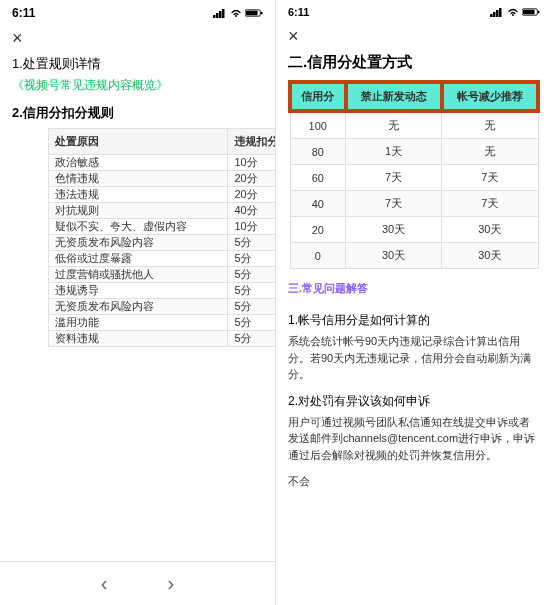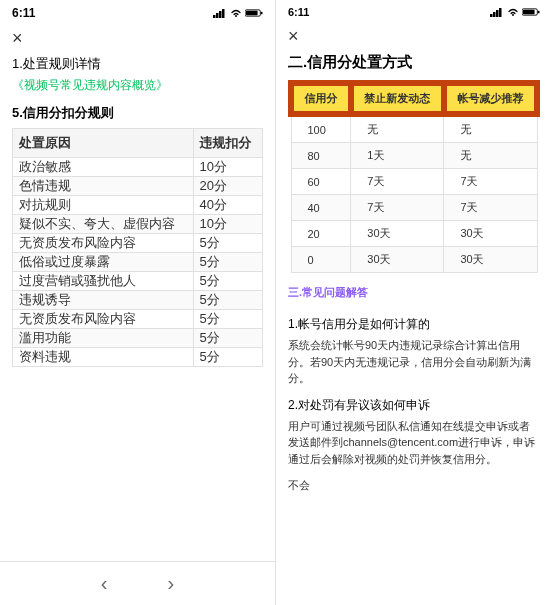--- a/index.html
+++ b/index.html
@@ -66,21 +66,22 @@
     .sub-title {
       font-size: 13px;
       font-weight: 700;
       color: #000;
       margin-bottom: 6px;
     }
 
     .left-table {
       width: 100%;
       border-collapse: collapse;
-      font-size: 13px;
+      font-size: 11px;
+      margin-left: 36px;
     }
 
     .left-table th {
       background: #f5f5f5;
       padding: 5px 6px;
       text-align: left;
       font-weight: 600;
       color: #333;
       border: 1px solid #e0e0e0;
     }
@@ -151,32 +152,33 @@
     }
 
     .right-table {
       width: 100%;
       border-collapse: collapse;
       font-size: 11px;
       margin-bottom: 12px;
     }
 
     .right-table th {
-      background: #fde047;
+      background: #5eead4;
       padding: 5px 4px;
       text-align: center;
       font-weight: 600;
       color: #333;
-      border: 6px solid #c2410c;
+      border: 4px solid #c2410c;
     }
 
     .right-table td {
-      padding: 5px 16px;
+      padding: 5px 4px;
       border: 1px solid #e0e0e0;
       color: #333;
+      text-align: center;
       margin-top: 8px;
     }
 
     .right-table tr:nth-child(even) td { background: #fafafa; }
 
     .faq-title {
       font-size: 11px;
       font-weight: 700;
       color: #8b5cf6;
       margin-bottom: 16px;
@@ -228,36 +230,40 @@
     </div>
   </div>
 
   <div class="close-btn">×</div>
 
   <div class="left-content">
 
     <div class="section-title">1.处置规则详情</div>
     <div class="link-text">《视频号常见违规内容概览》</div>
 
-    <div class="sub-title">5.信用分扣分规则</div>
+    <div class="sub-title">2.信用分扣分规则</div>
 
     <table class="left-table">
       <thead>
         <tr>
           <th>处置原因</th>
           <th>违规扣分</th>
         </tr>
       </thead>
       <tbody id="left-table-body">
       <tr>
       <td>政治敏感</td>
       <td>10分</td>
     </tr>
           <tr>
       <td>色情违规</td>
+      <td>20分</td>
+    </tr>
+          <tr>
+      <td>违法违规</td>
       <td>20分</td>
     </tr>
           <tr>
       <td>对抗规则</td>
       <td>40分</td>
     </tr>
           <tr>
       <td>疑似不实、夸大、虚假内容</td>
       <td>10分</td>
     </tr>

